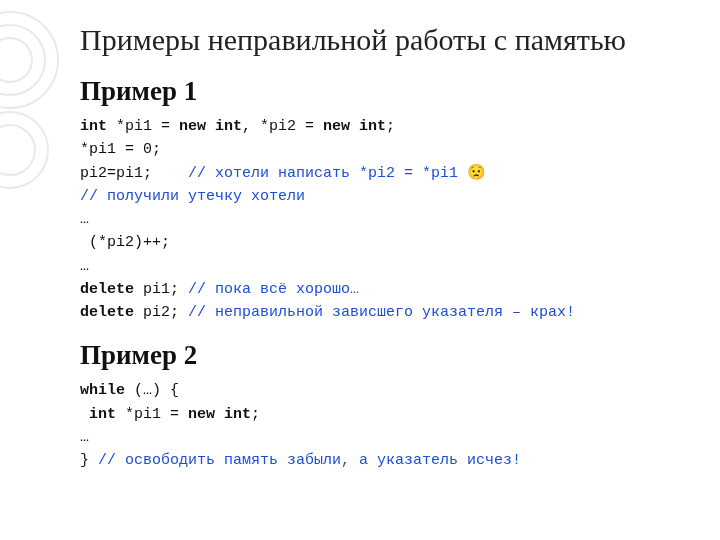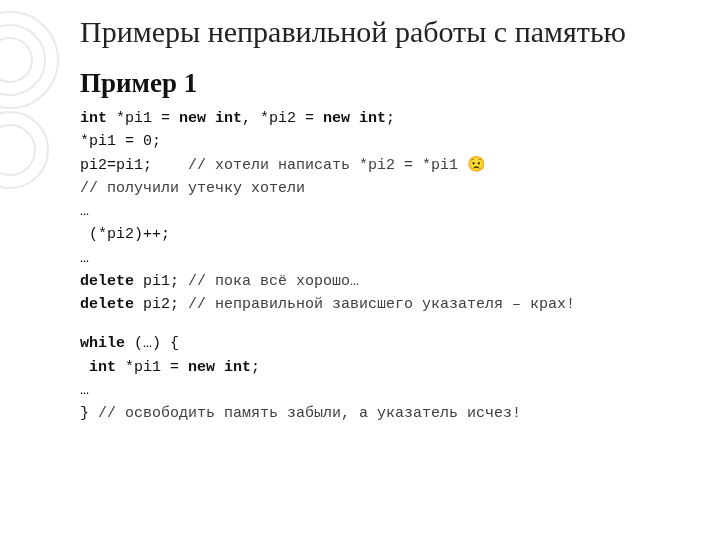--- a/index.html
+++ b/index.html
@@ -40,21 +40,21 @@
       right: 10px;
       bottom: 10px;
     }
 
     .slide-title {
       font-size: 30px;
       font-weight: normal;
       color: #222;
       line-height: 1.2;
       margin-bottom: 18px;
-      margin-top: 4px;
+      margin-top: 12px;
     }
 
     .example-header {
       font-size: 27px;
       font-weight: bold;
       color: #111;
       margin-bottom: 8px;
     }
 
     .code-block {
@@ -64,21 +64,21 @@
       color: #111;
       margin-bottom: 16px;
       white-space: pre;
     }
 
     .code-block .kw {
       font-weight: bold;
     }
 
     .code-block .comment {
-      color: #404040;
+      color: #1d4ed8;
       font-weight: normal;
     }
   </style>
 </head>
 <body>
 
 <svg class="decorative-circles" viewBox="0 0 80 200" xmlns="http://www.w3.org/2000/svg">
   <circle cx="10" cy="60" r="48"></circle>
   <circle cx="10" cy="60" r="35"></circle>
   <circle cx="10" cy="60" r="22"></circle>
@@ -94,18 +94,19 @@
   <div class="code-block"><span class="kw">int</span> *pi1 = <span class="kw">new int</span>, *pi2 = <span class="kw">new int</span>;
 *pi1 = 0;
 pi2=pi1;    <span class="comment">// хотели написать *pi2 = *pi1 😟</span>
 <span class="comment">// получили утечку хотели</span>
 …
  (*pi2)++;
 …
 <span class="kw">delete</span> pi1; <span class="comment">// пока всё хорошо…</span>
 <span class="kw">delete</span> pi2; <span class="comment">// неправильной зависшего указателя – крах!</span></div>
 
+  <div class="example-header">Пример 2</div>
 
   <div class="code-block"><span class="kw">while</span> (…) {
  <span class="kw">int</span> *pi1 = <span class="kw">new int</span>;
 …
 } <span class="comment">// освободить память забыли, а указатель исчез!</span></div>
 </div>
 
 </body></html>

